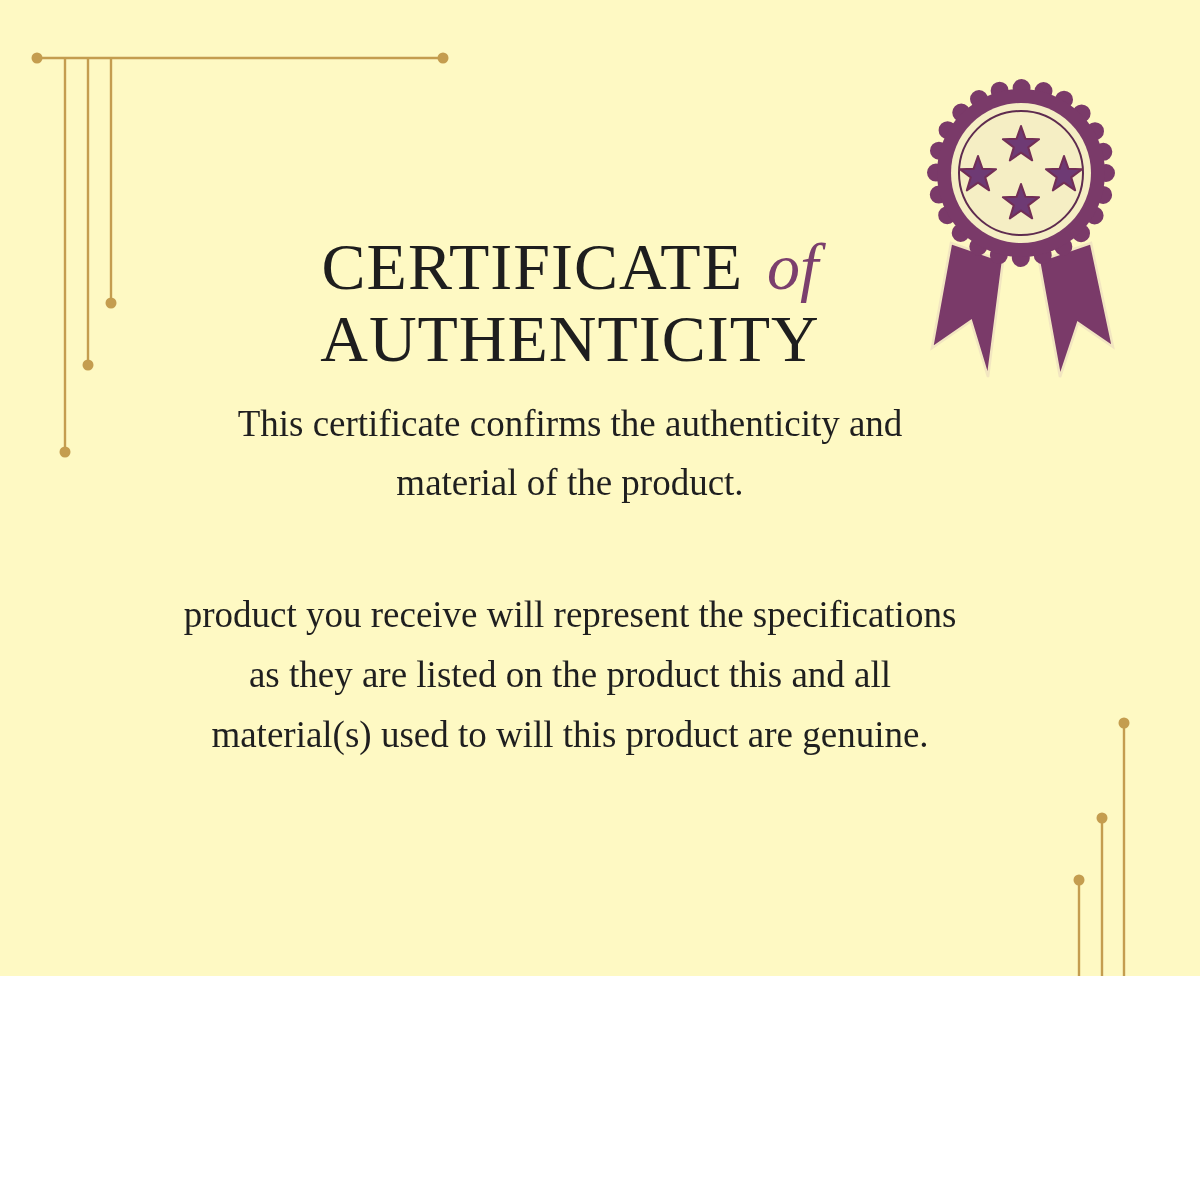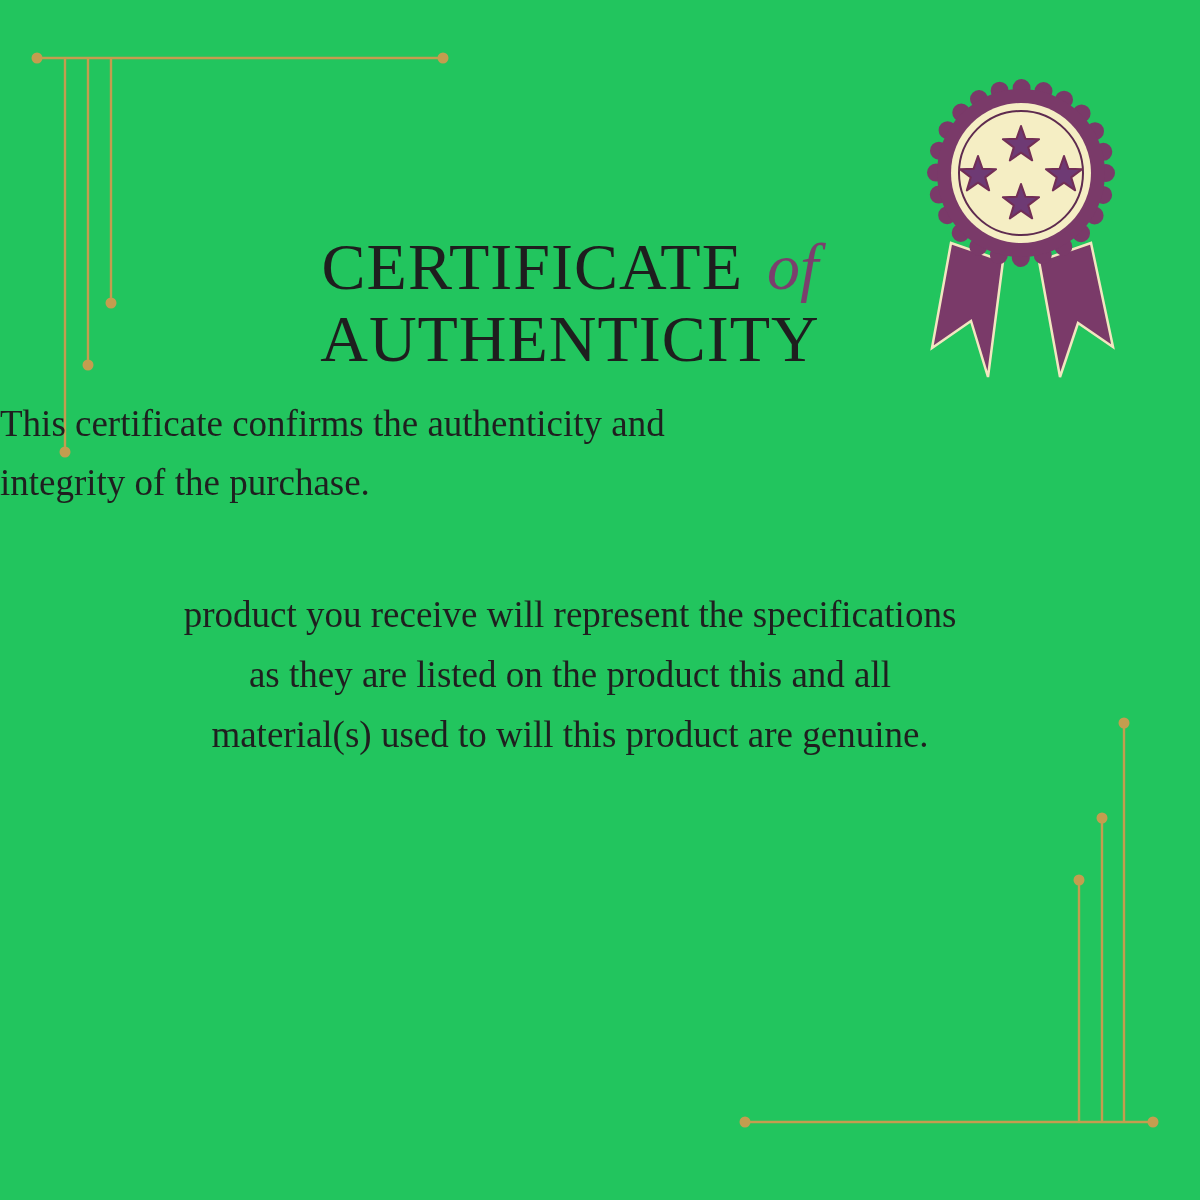--- a/index.html
+++ b/index.html
@@ -1,39 +1,39 @@
 <!DOCTYPE html>
 <html><head>
 <meta charset="utf-8">
 <style>
   html,body{margin:0;padding:0;background:#fff;}
   .page{
     position:relative;
-    width:1200px;height:1200px;
-    background:#22c55e;
+    width:1200px;height:976px;
+    background:#fef9c3;
     overflow:hidden;
     font-family:"Liberation Serif", serif;
     color:#1f1f1f;
   }
   .graphics{position:absolute;left:0;top:0;width:1200px;height:1200px;}
   .title{
     position:absolute;top:231px;left:0;width:1140px;
     text-align:center;
     font-size:66px;line-height:72px;letter-spacing:1px;
     color:#1e1e1e;
   }
   .title .accent{
     font-style:italic;
     color:#7b3f6d;
     letter-spacing:0;
     margin-left:0.10em;
   }
   .intro{
     position:absolute;top:394px;left:0;width:1140px;
-    text-align:left;
+    text-align:center;
     font-size:37px;line-height:59px;
   }
   .body-text{
     position:absolute;top:585px;left:0;width:1140px;
     text-align:center;
     font-size:37px;line-height:60px;
   }
   .line{white-space:nowrap;}
 </style>
 </head>
@@ -94,21 +94,21 @@
     </g>
   </svg>
 
   <h1 class="title" style="margin:0;font-weight:normal;">
     <span class="line"><span>CERTIFICATE</span> <span class="accent">of</span></span><br>
     <span class="line">AUTHENTICITY</span>
   </h1>
 
   <div class="intro">
     <div class="line">This certificate confirms the authenticity and</div>
-    <div class="line">integrity of the purchase.</div>
+    <div class="line">material of the product.</div>
   </div>
 
   <div class="body-text">
     <div class="line">product you receive will represent the specifications</div>
     <div class="line">as they are listed on the product this and all</div>
     <div class="line">material(s) used to will this product are genuine.</div>
   </div>
 
 </div>
 

